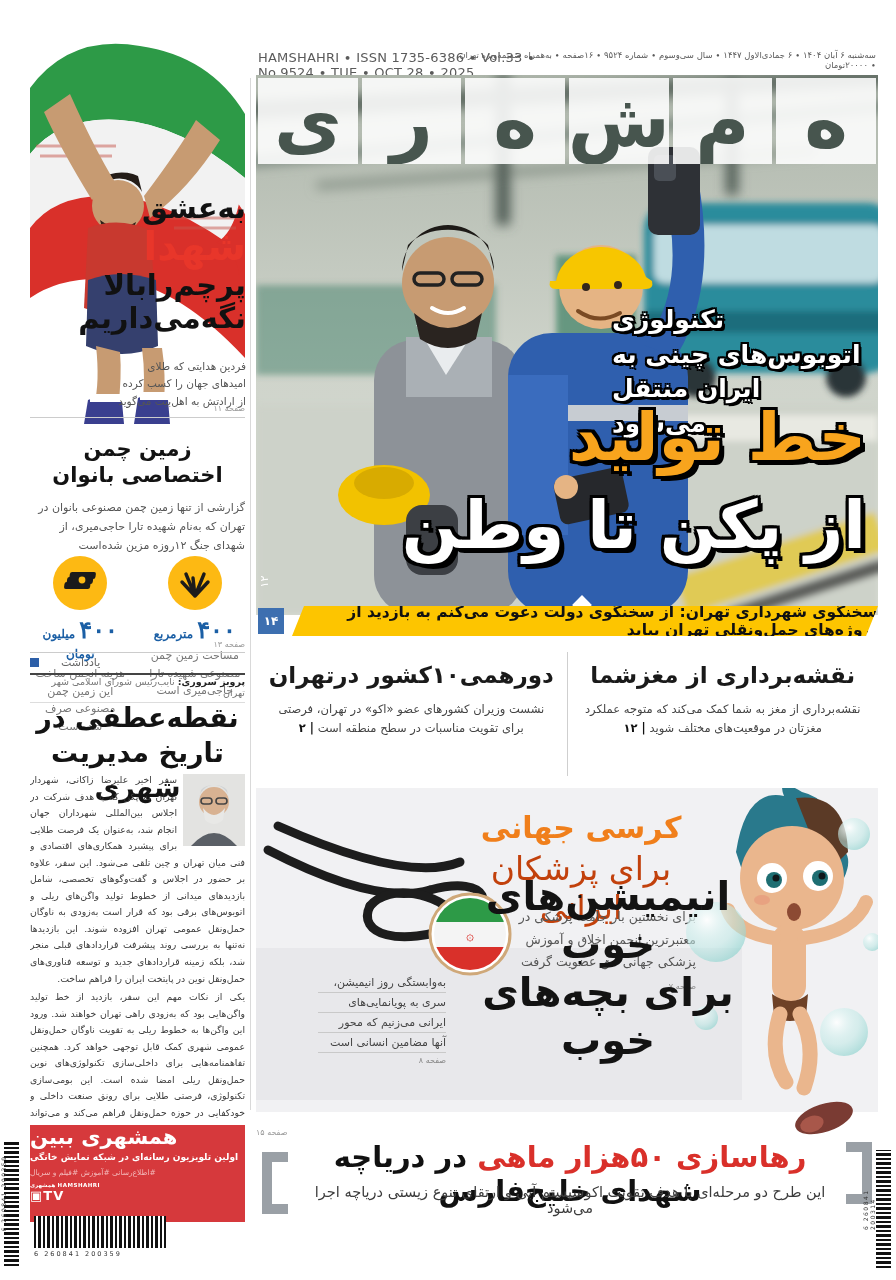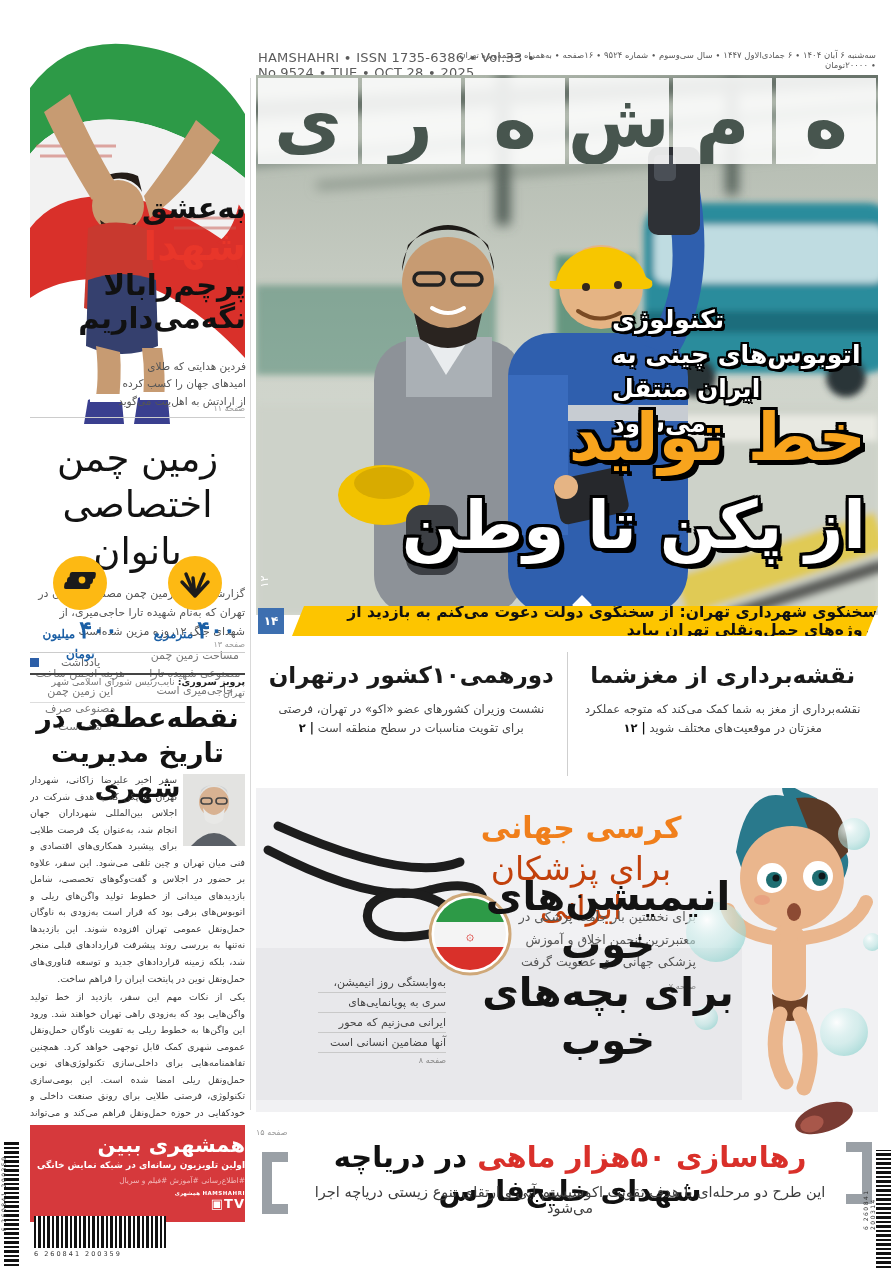--- a/index.html
+++ b/index.html
@@ -71,42 +71,42 @@
   .fish-page { left:256px; top:1128px; font-size:8px; color:#999; }
 
   
   .wrestle-head { left:118px; top:192px; width:128px; text-align:right; font-weight:bold; color:#111; line-height:1.12; }
   .wh1,.wh3,.wh4 { font-size:29px; }
   .wh2 { font-size:40px; color:#e8362a; }
   .wrestle-lede { left:118px; top:358px; width:128px; text-align:right; font-size:10.5px; color:#555; line-height:1.65; }
   .wrestle-page { left:30px; top:404px; width:215px; font-size:8px; color:#999; border-bottom:1px solid #ccc; padding-bottom:4px; }
 
   .turf { left:30px; top:436px; width:215px; text-align:center; }
-  .turf-title { font-size:37px; font-weight:normal; color:#131313; line-height:1.25; }
+  .turf-title { font-size:21px; font-weight:bold; color:#131313; line-height:1.25; }
   .turf-lede { margin-top:9px; font-size:11px; color:#555; line-height:1.75; text-align:right; }
   .stats { left:30px; top:556px; width:215px; display:flex; flex-direction:row-reverse; gap:14px; }
   .stat { flex:1; text-align:center; }
   .stat-circle { width:54px; height:54px; border-radius:50%; background:#fdb913; margin:0 auto; display:flex; align-items:center; justify-content:center; }
   .stat-num-row { margin-top:6px; color:#1b5fa5; font-weight:bold;font-family:Liberation Serif, serif; }
   .stat-num { font-size:24px; }
   .stat-unit { font-size:12px; }
   .stat-desc { margin-top:3px; font-size:11px; color:#777; line-height:1.6; }
   .turf-page { left:30px; top:640px; width:215px; font-size:8px; color:#999; border-bottom:1px solid #ccc; padding-bottom:3px; text-align:right; }
 
   .note-label { left:30px; top:656px; width:215px; display:flex; flex-direction:row-reverse; align-items:center; gap:22px;
     font-size:11px; color:#666; border-bottom:2px solid #444; padding-bottom:4px; }
   .note-sq { width:9px; height:9px; background:#2d5fa8; }
   .note-byline { left:30px; top:676px; width:215px; text-align:right; font-size:9.5px; color:#777; border-bottom:1px solid #ddd; padding-bottom:4px; }
   .note-byline b { color:#222; }
   .note-title { left:30px; top:700px; width:215px; text-align:center; font-size:27px; font-weight:bold; color:#131313; line-height:1.3; }
   .note-body { left:30px; top:772px; width:215px; height:348px; text-align:justify; font-size:9.3px; color:#3a3a3a; line-height:1.78; overflow:hidden; }
   .note-body p { margin-bottom:2px; }
   .portrait { float:right; width:62px; height:72px; margin:2px 0 2px 6px; background:#e9e9e9; }
 
-  .tvbox { left:30px; top:1125px; width:215px; height:97px; background:#d6393c; color:#fff; text-align:right; padding-top:8px; }
+  .tvbox { left:30px; top:1125px; width:215px; height:97px; background:#d6393c; color:#fff; text-align:left; }
   .tv-title { font-size:21px; font-weight:bold; }
   .tv-sub { font-size:9px; font-weight:bold; margin-top:3px; }
   .tv-tags { font-size:7.5px; color:#f3b9ba; margin-top:6px; }
   .tv-logo { margin-top:5px; font-size:13px; font-weight:bold; letter-spacing:1px; }
   .tv-logo small { font-size:5.5px; display:block; letter-spacing:.5px; }
 
   
   .barcode { background:repeating-linear-gradient(90deg,#111 0 2px,#fff 2px 4px,#111 4px 7px,#fff 7px 9px); }
   .bc-bottom { left:34px; top:1216px; width:132px; height:32px; }
   .bc-digits { left:34px; top:1250px; font-size:6.5px; color:#333; letter-spacing:2px; }

